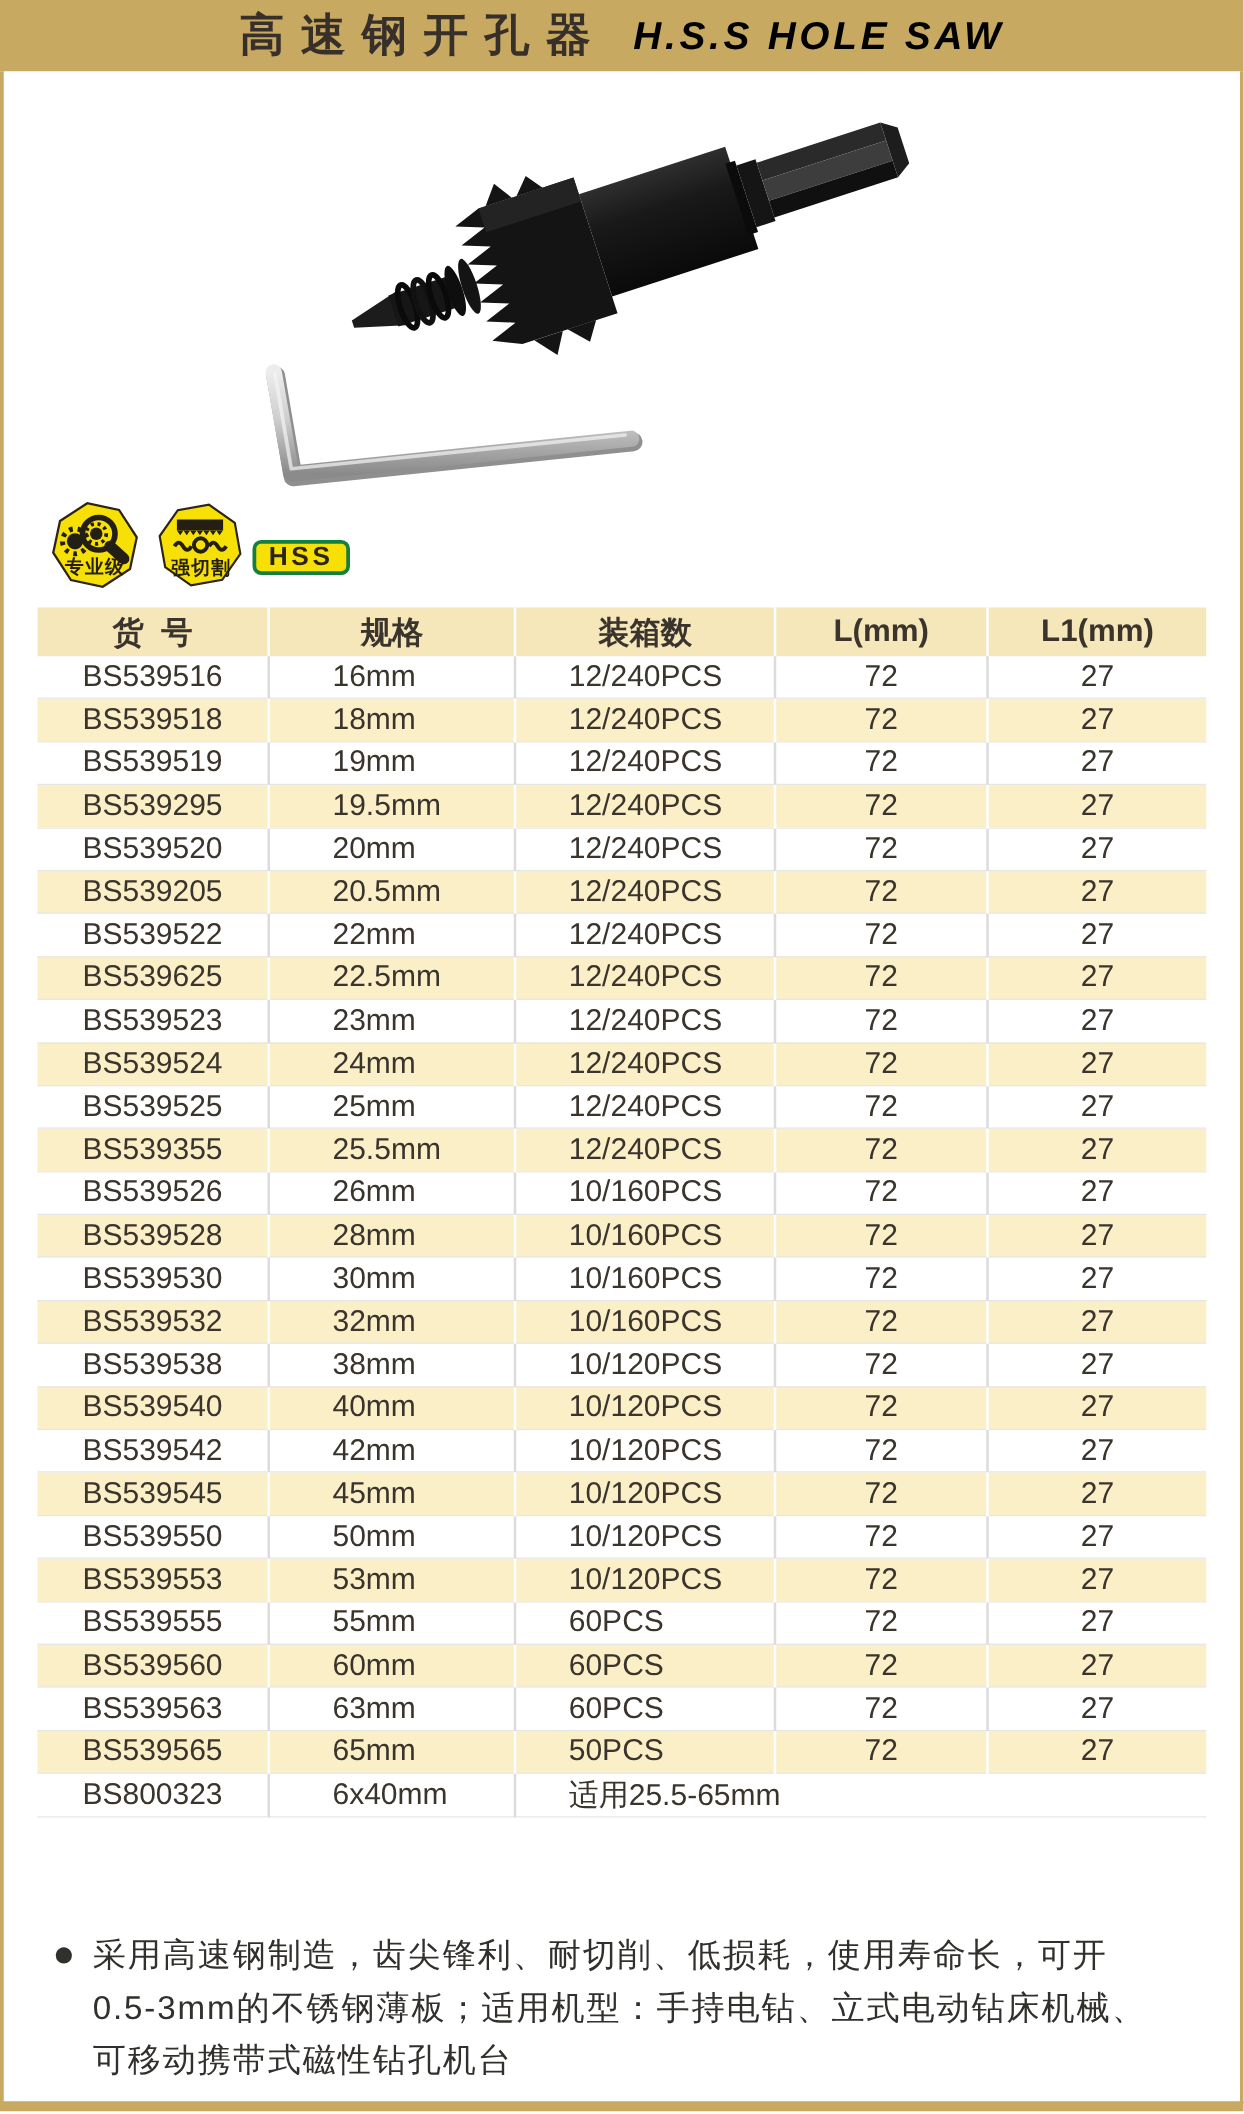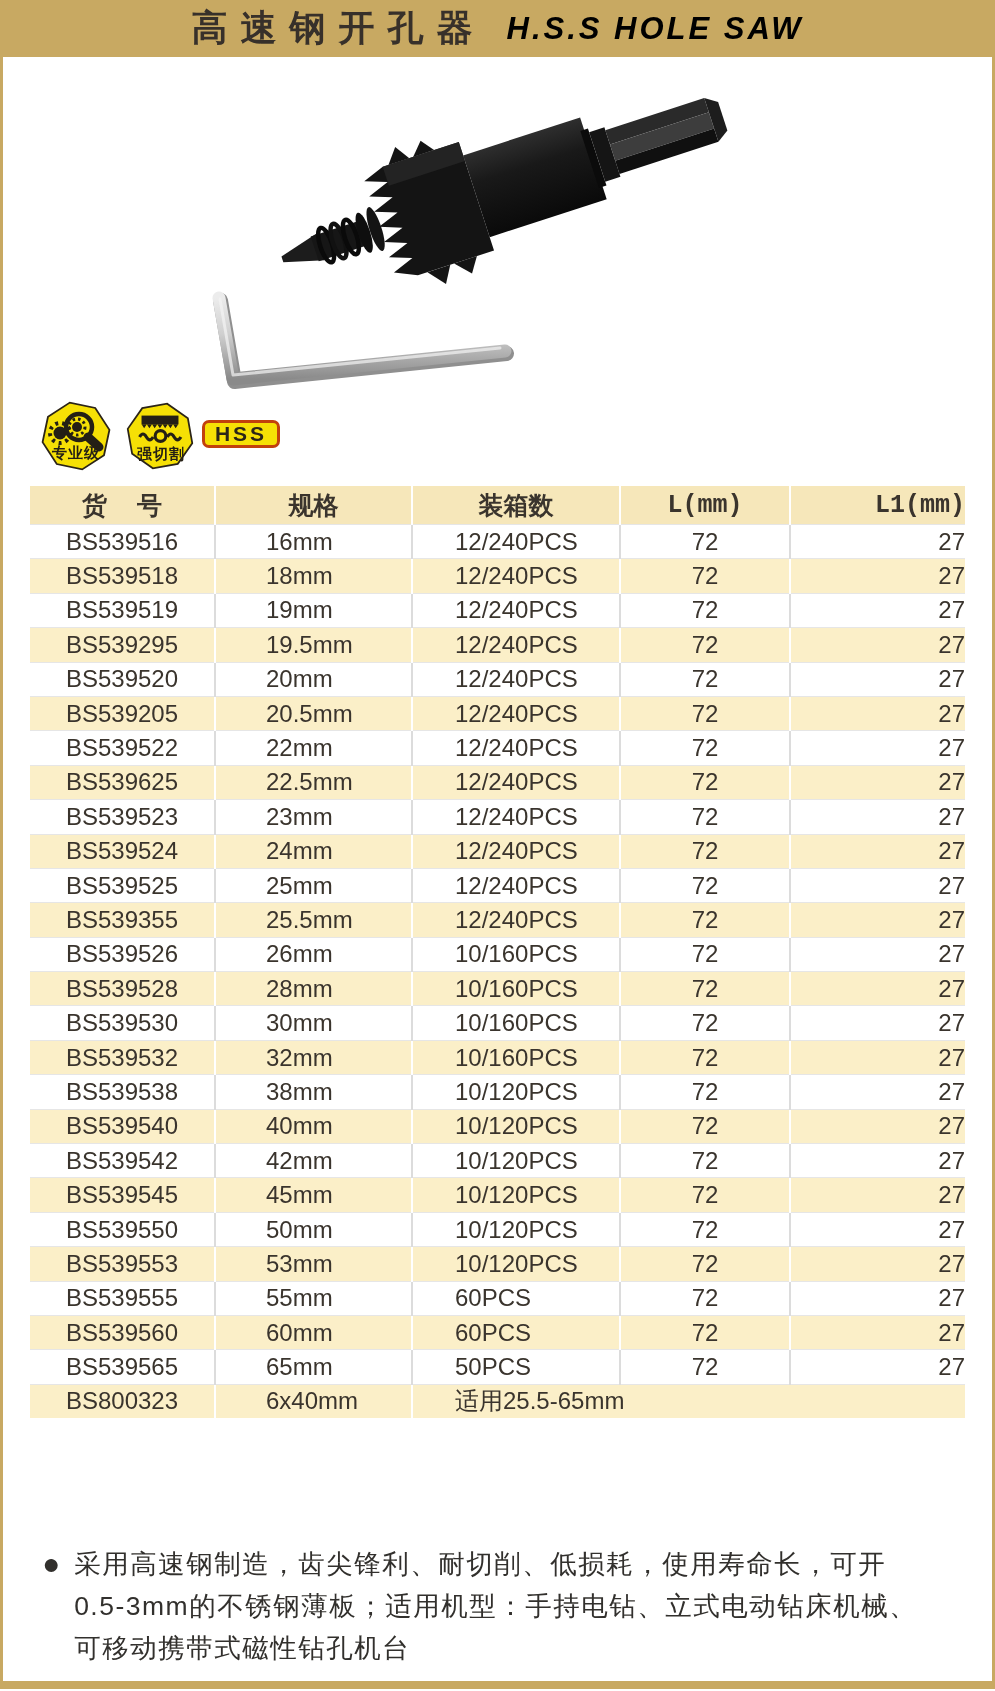--- a/index.html
+++ b/index.html
@@ -26,46 +26,46 @@
   
   .badges{position:absolute;left:40px;top:400px;width:300px;height:75px;}
   .badge-oct{position:absolute;width:72px;height:72px;}
   .badge-oct .label{
     position:absolute;left:0;right:0;bottom:9px;text-align:center;
     font-size:15px;font-weight:bold;color:#241f15;letter-spacing:1px;
   }
   .badge-pro{left:0;top:0;}
   .badge-cut{left:85px;top:1px;}
   .badge-hss{
-    position:absolute;left:162px;top:20px;width:72px;height:22px;
-    background:var(--badge_yellow,#F6E005);border:3px solid #c2410c;border-radius:7px;
+    position:absolute;left:162px;top:32px;width:72px;height:22px;
+    background:var(--badge_yellow,#F6E005);border:3px solid #15803d;border-radius:7px;
     display:flex;align-items:center;justify-content:center;
     font-size:21px;font-weight:bold;color:#2b2518;letter-spacing:3px;
   }
 
   
   .spec-table{
     position:absolute;left:30px;top:486px;width:935px;
     border-collapse:collapse;table-layout:fixed;
   }
   .spec-table col.c1{width:185px;}
   .spec-table col.c2{width:197px;}
   .spec-table col.c3{width:208px;}
   .spec-table col.c4{width:170px;}
   .spec-table col.c5{width:175px;}
   .spec-table th{
     height:38px;background:var(--cream_header,#F6E7BA);
     font-size:25px;font-weight:bold;text-align:center;white-space:pre;
-    border-right:2px solid #fff;padding:0;color:#3a342d;font-family:Liberation Mono, monospace;
+    border-right:2px solid #fff;padding:0;color:#3a342d;
   }
   .spec-table td{
     height:33.4px;font-size:24px;text-align:center;padding:0;color:#3a342d;
     border-right:2px solid #fff;font-stretch:85%;
   }
-  .spec-table th:last-child,.spec-table td:last-child{border-right:none;text-align:right;}
+  .spec-table th:last-child,.spec-table td:last-child{border-right:none;}
   .spec-table td:nth-child(2){text-align:left;padding-left:50px;}
   .spec-table td:nth-child(3){text-align:left;padding-left:42px;margin-top:43px;}
   .spec-table tbody tr:nth-child(even) td{background:var(--cream_row,#FBEFC8);}
   .spec-table tbody tr:nth-child(odd) td{
     background:#fff;border-right-color:#dcdcdc;
     border-top:1px solid #e6e6e6;border-bottom:1px solid #e6e6e6;
   }
   .spec-table tbody tr:nth-child(odd) td:last-child{border-right:none;}
 
   
@@ -356,20 +356,27 @@
           <td>27</td>
         </tr>
         <tr>
           <td>BS539560</td>
           <td>60mm</td>
           <td>60PCS</td>
           <td>72</td>
           <td>27</td>
         </tr>
         <tr>
+          <td>BS539563</td>
+          <td>63mm</td>
+          <td>60PCS</td>
+          <td>72</td>
+          <td>27</td>
+        </tr>
+        <tr>
           <td>BS539565</td>
           <td>65mm</td>
           <td>50PCS</td>
           <td>72</td>
           <td>27</td>
         </tr>
         <tr>
           <td>BS800323</td>
           <td>6x40mm</td>
           <td colspan="3">适用25.5-65mm</td>

